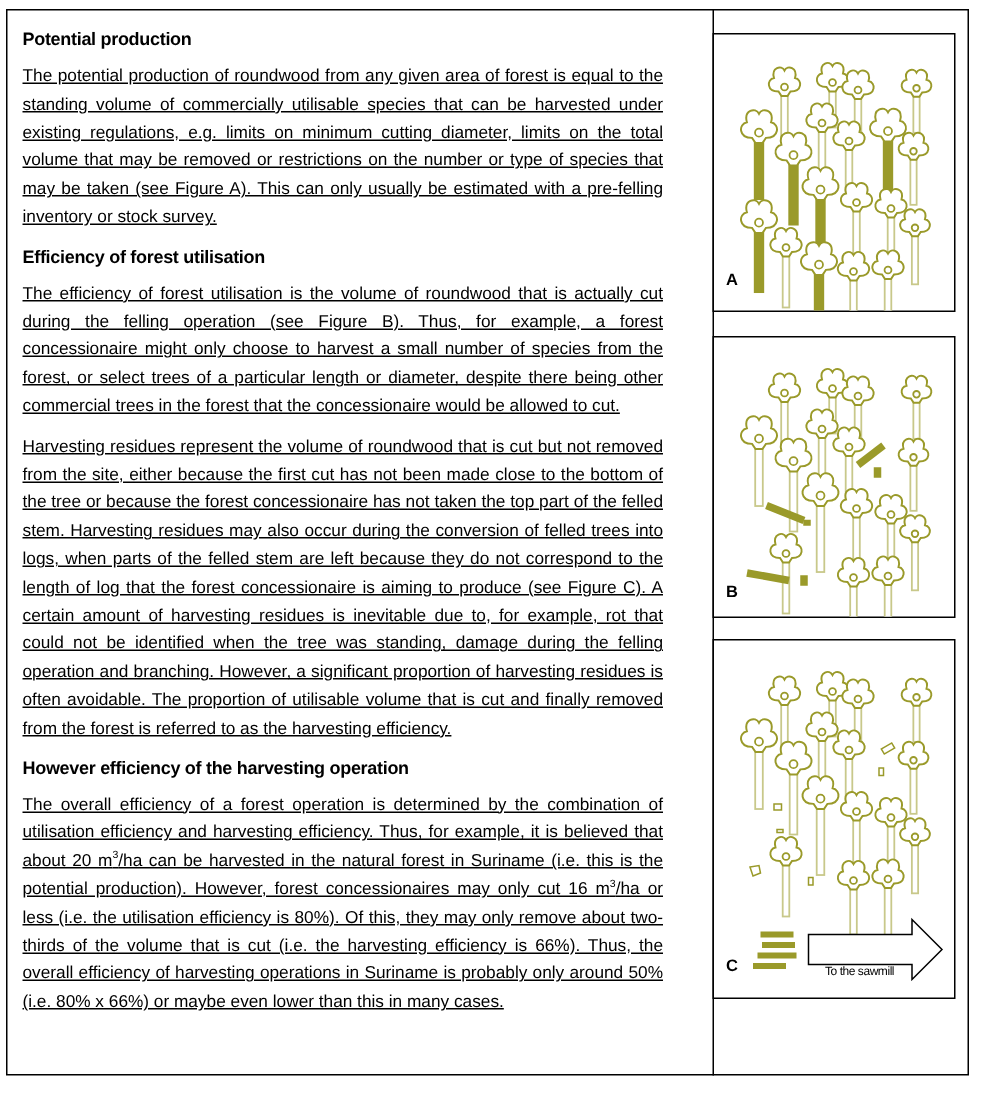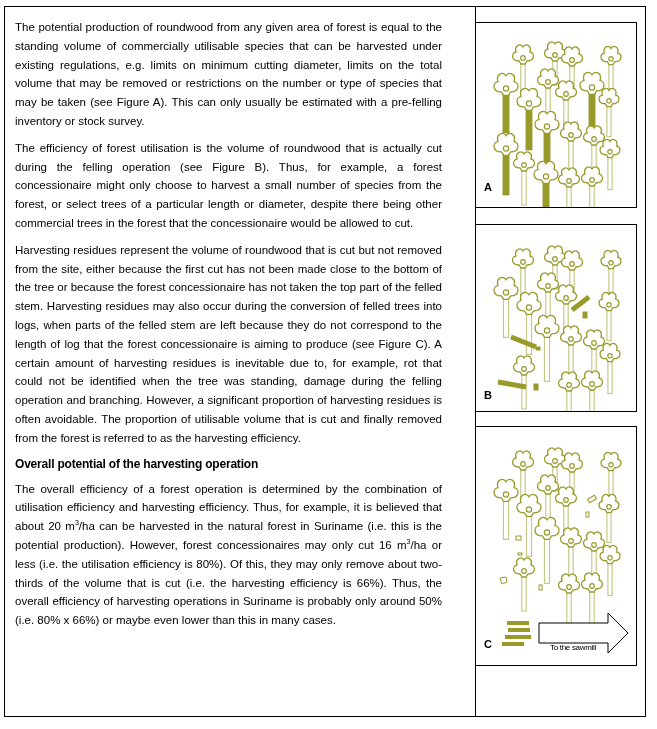--- a/index.html
+++ b/index.html
@@ -2,40 +2,42 @@
 <html><head>
 <meta charset="utf-8">
 <style>
   html, body { margin: 0; padding: 0; background: #ffffff; }
   body { width: 657px; height: 729px; position: relative; overflow: hidden;
          font-family: "Liberation Sans", sans-serif; color: #000; }
   .outer { position: absolute; left: 4px; top: 6px; width: 642px; height: 711px;
            border: 1px solid #000; box-sizing: border-box; }
   .textcol { position: absolute; left: 15px; top: 18px; width: 443px; }
   .heading { font-weight: bold; font-size: 12px; margin: 0 0 8px 0; line-height: 16px; letter-spacing: -0.2px; }
-  .para { font-size: 11.5px; line-height: 18.8px; text-align: justify; margin: 0 16px 8px 0; }
+  .para { font-size: 11.5px; line-height: 18.8px; text-align: justify; margin: 0 16px 8px 0; text-decoration: underline; }
   .figcol { position: absolute; left: 475px; top: 22px; width: 162px; }
   .fig { position: absolute; left: 0; width: 162px; border: 1px solid #000; box-sizing: border-box; background: #fff; }
   .fig svg { position: absolute; left: 0; top: 0; }
   .figlabel { position: absolute; font-weight: bold; font-size: 11px; }
   sup { font-size: 7px; line-height: 0; }
 </style>
 </head>
 <body>
 
 <div class="outer"></div>
 
 <div class="textcol">
+  <div class="heading">Potential production</div>
   <p class="para">The potential production of roundwood from any given area of forest is equal to the standing volume of commercially utilisable species that can be harvested under existing regulations, e.g. limits on minimum cutting diameter, limits on the total volume that may be removed or restrictions on the number or type of species that may be taken (see Figure A). This can only usually be estimated with a pre-felling inventory or stock survey.</p>
 
+  <div class="heading">Efficiency of forest utilisation</div>
   <p class="para">The efficiency of forest utilisation is the volume of roundwood that is actually cut during the felling operation (see Figure B). Thus, for example, a forest concessionaire might only choose to harvest a small number of species from the forest, or select trees of a particular length or diameter, despite there being other commercial trees in the forest that the concessionaire would be allowed to cut.</p>
 
   <p class="para">Harvesting residues represent the volume of roundwood that is cut but not removed from the site, either because the first cut has not been made close to the bottom of the tree or because the forest concessionaire has not taken the top part of the felled stem. Harvesting residues may also occur during the conversion of felled trees into logs, when parts of the felled stem are left because they do not correspond to the length of log that the forest concessionaire is aiming to produce (see Figure C). A certain amount of harvesting residues is inevitable due to, for example, rot that could not be identified when the tree was standing, damage during the felling operation and branching. However, a significant proportion of harvesting residues is often avoidable. The proportion of utilisable volume that is cut and finally removed from the forest is referred to as the harvesting efficiency.</p>
 
-  <div class="heading">Overall potential of the harvesting operation</div>
+  <div class="heading">However efficiency of the harvesting operation</div>
   <p class="para"><span>The overall efficiency of a forest operation is determined by the combination of utilisation efficiency and harvesting efficiency. Thus, for example, it is believed that about 20 m</span><sup>3</sup><span>/ha can be harvested in the natural forest in Suriname (i.e. this is the potential production). However, forest concessionaires may only cut 16 m</span><sup>3</sup><span>/ha or less (i.e. the utilisation efficiency is 80%). Of this, they may only remove about two-thirds of the volume that is cut (i.e. the harvesting efficiency is 66%). Thus, the overall efficiency of harvesting operations in Suriname is probably only around 50% (i.e. 80% x 66%) or maybe even lower than this in many cases.</span></p>
 </div>
 
 <div class="figcol">
 
   <div class="fig" id="figA" style="top:0; height:186px;">
     <svg width="160" height="184">
         <rect x="44.8" y="39" width="4.4" height="30" fill="#fff" stroke="#c8c88a" stroke-width="1.2"></rect>
         <path d="M 43 38
     C 35 38, 35 30, 40 29

